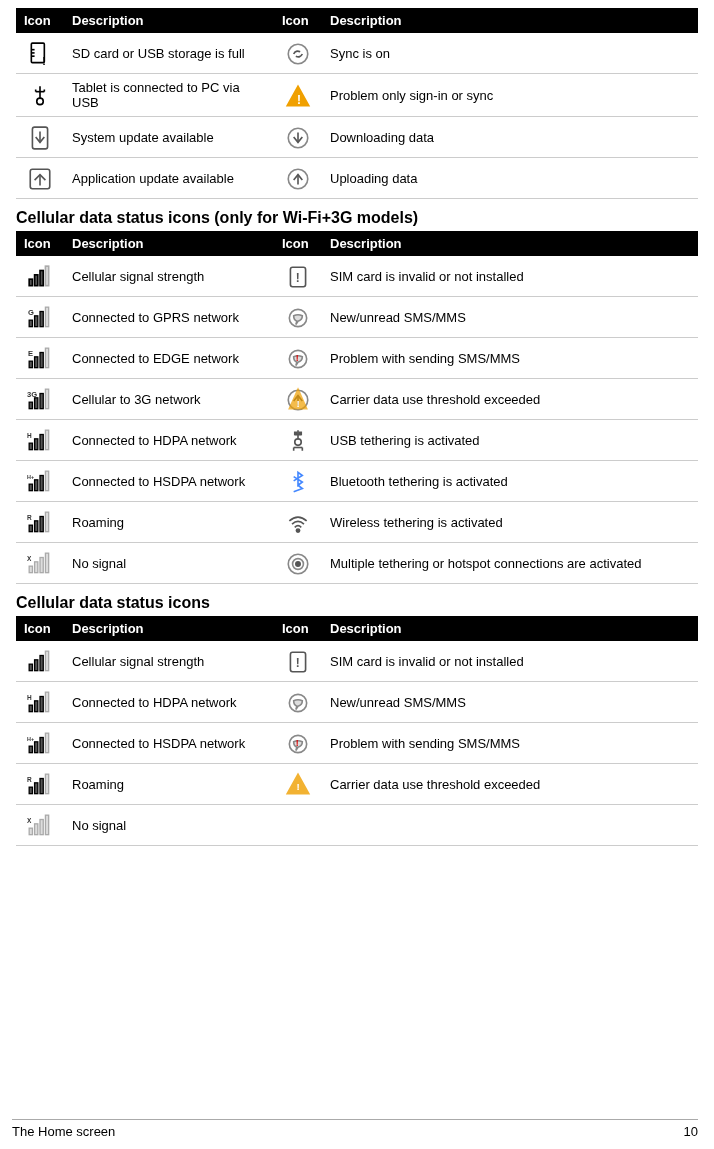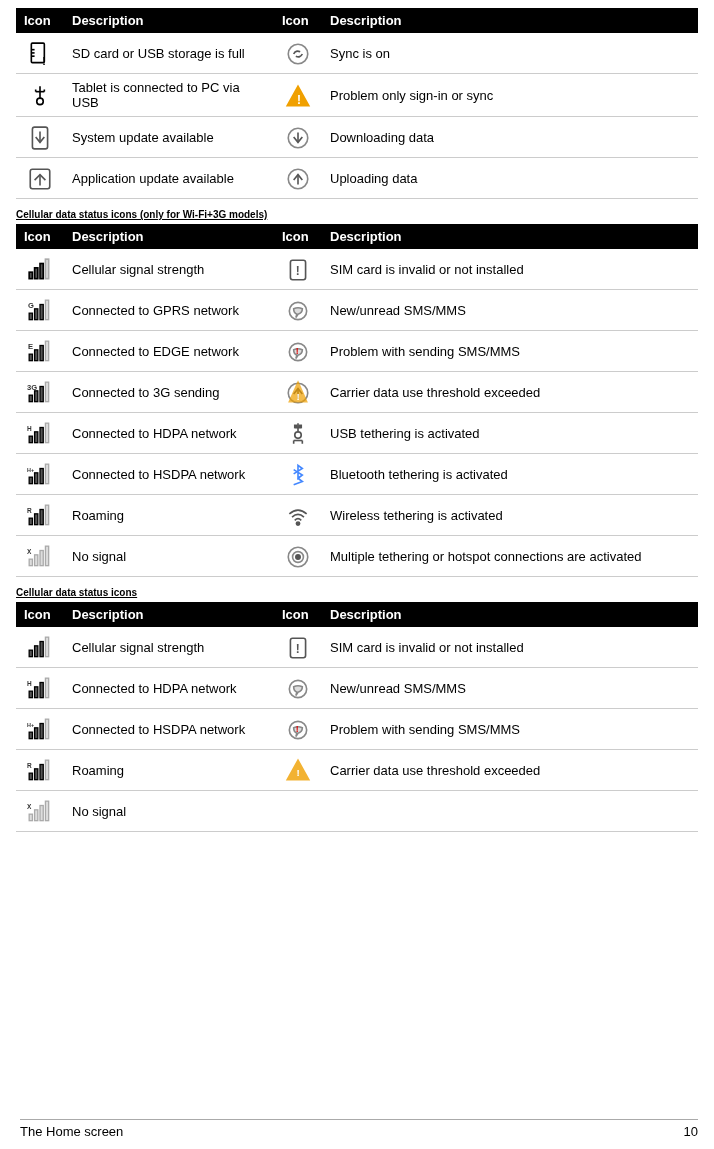--- a/index.html
+++ b/index.html
@@ -12,25 +12,24 @@
       min-height: 1149px;
       position: relative;
     }
 
     .page-content {
       padding: 8px 16px 40px 16px;
     }
 
     
     .section-header {
-      font-size: 10px;
+      font-size: 16px;
       font-weight: bold;
       margin: 10px 0 4px 0;
       padding: 0;
-      text-decoration: underline;
     }
 
     
     table {
       width: 100%;
       border-collapse: collapse;
       margin-bottom: 2px;
     }
 
     table thead tr {
@@ -74,21 +73,21 @@
     
     .col-icon { width: 48px; }
     .col-desc { width: 210px; }
     .col-icon2 { width: 48px; }
     .col-desc2 { }
 
     
     .page-footer {
       position: absolute;
       bottom: 10px;
-      left: 20px;
+      left: 12px;
       right: 16px;
       display: flex;
       justify-content: space-between;
       font-size: 13px;
       border-top: 1px solid #aaa;
       padding-top: 4px;
     }
 
     
     .icon-svg {
@@ -305,21 +304,21 @@
           <span class="icon-placeholder">
             <svg class="icon-svg" viewBox="0 0 24 24" fill="none" stroke="#000" stroke-width="1.2">
               <rect x="2" y="14" width="3" height="6" fill="#555"></rect>
               <rect x="7" y="10" width="3" height="10" fill="#555"></rect>
               <rect x="12" y="6" width="3" height="14" fill="#555"></rect>
               <rect x="17" y="2" width="3" height="18" fill="#ddd" stroke="#aaa"></rect>
               <text x="0" y="9" font-size="7" fill="#333" stroke="none" font-weight="bold">3G</text>
             </svg>
           </span>
         </td>
-        <td>Connected to 3G sending</td>
+        <td>Cellular to 3G network</td>
         <td class="icon-cell">
           <span class="icon-placeholder">
             <svg class="icon-svg" viewBox="0 0 24 24" fill="none" stroke="#555" stroke-width="1.5">
               <circle cx="12" cy="12" r="9" fill="none" stroke="#888"></circle>
               <polyline points="8,13 12,8 16,13" fill="none" stroke="#555"></polyline>
               <line x1="12" y1="8" x2="12" y2="17" stroke="#555"></line>
               <polygon points="12,2 20,20 4,20" fill="#f0a000" stroke="#f0a000" opacity="0.7"></polygon>
               <text x="10.5" y="18" font-size="9" fill="#fff" stroke="none" font-weight="bold">!</text>
             </svg>
           </span>

